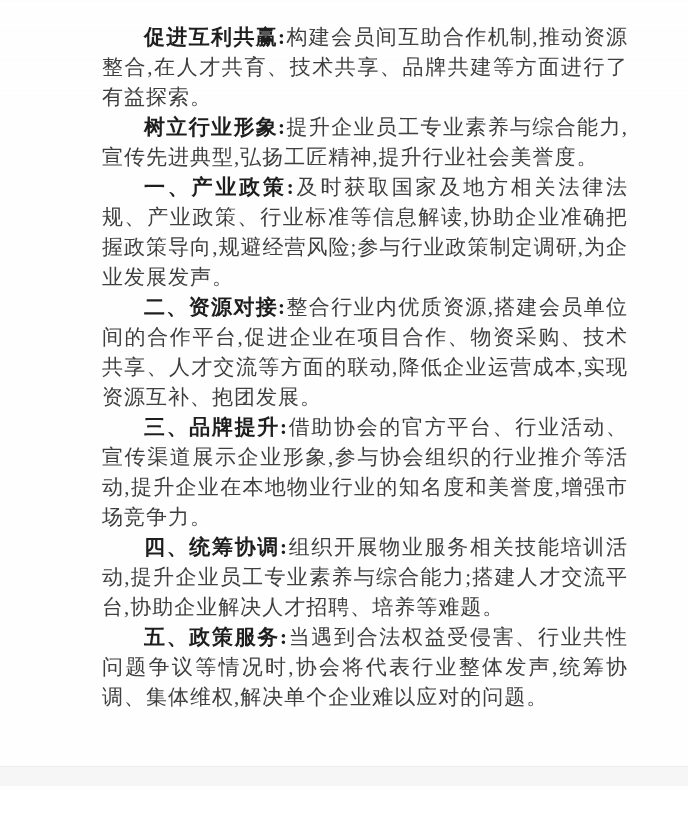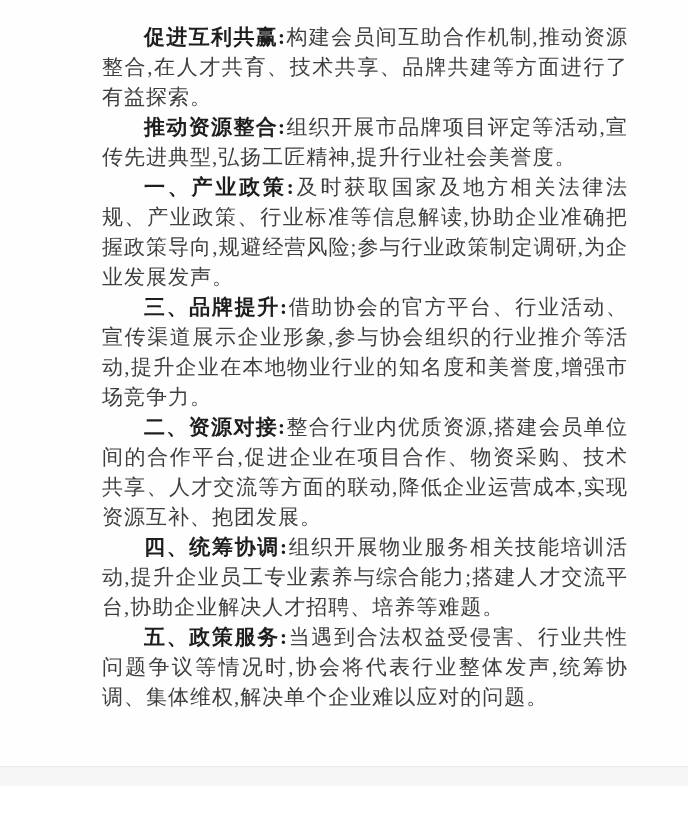--- a/index.html
+++ b/index.html
@@ -59,28 +59,28 @@
     border-top:1px solid var(--edge-line);
   }
 </style>
 </head>
 <body>
 
 <div class="page">
   <div class="doc">
   <p class="para"><span class="head">促进互利共赢:</span><span class="body">构建会员间互助合作机制,推动资源整合,在人才共育、技术共享、品牌共建等方面进行了有益探索。</span></p>
 
-  <p class="para"><span class="head">推动资源整合:</span><span class="body">组织开展市品牌项目评定等活动,宣传先进典型,弘扬工匠精神,提升行业社会美誉度。</span></p>
+  <p class="para"><span class="head">树立行业形象:</span><span class="body">提升企业员工专业素养与综合能力,宣传先进典型,弘扬工匠精神,提升行业社会美誉度。</span></p>
 
 
 
   <p class="para"><span class="head">一、产业政策:</span><span class="body">及时获取国家及地方相关法律法规、产业政策、行业标准等信息解读,协助企业准确把握政策导向,规避经营风险;参与行业政策制定调研,为企业发展发声。</span></p>
 
+  <p class="para"><span class="head">二、资源对接:</span><span class="body">整合行业内优质资源,搭建会员单位间的合作平台,促进企业在项目合作、物资采购、技术共享、人才交流等方面的联动,降低企业运营成本,实现资源互补、抱团发展。</span></p>
+
   <p class="para"><span class="head">三、品牌提升:</span><span class="body">借助协会的官方平台、行业活动、宣传渠道展示企业形象,参与协会组织的行业推介等活动,提升企业在本地物业行业的知名度和美誉度,增强市场竞争力。</span></p>
-
-  <p class="para"><span class="head">二、资源对接:</span><span class="body">整合行业内优质资源,搭建会员单位间的合作平台,促进企业在项目合作、物资采购、技术共享、人才交流等方面的联动,降低企业运营成本,实现资源互补、抱团发展。</span></p>
 
   <p class="para"><span class="head">四、统筹协调:</span><span class="body">组织开展物业服务相关技能培训活动,提升企业员工专业素养与综合能力;搭建人才交流平台,协助企业解决人才招聘、培养等难题。</span></p>
 
   <p class="para"><span class="head">五、政策服务:</span><span class="body">当遇到合法权益受侵害、行业共性问题争议等情况时,协会将代表行业整体发声,统筹协调、集体维权,解决单个企业难以应对的问题。</span></p>
 </div>
   <div class="page-edge"></div>
 </div>
 
 </body></html>

